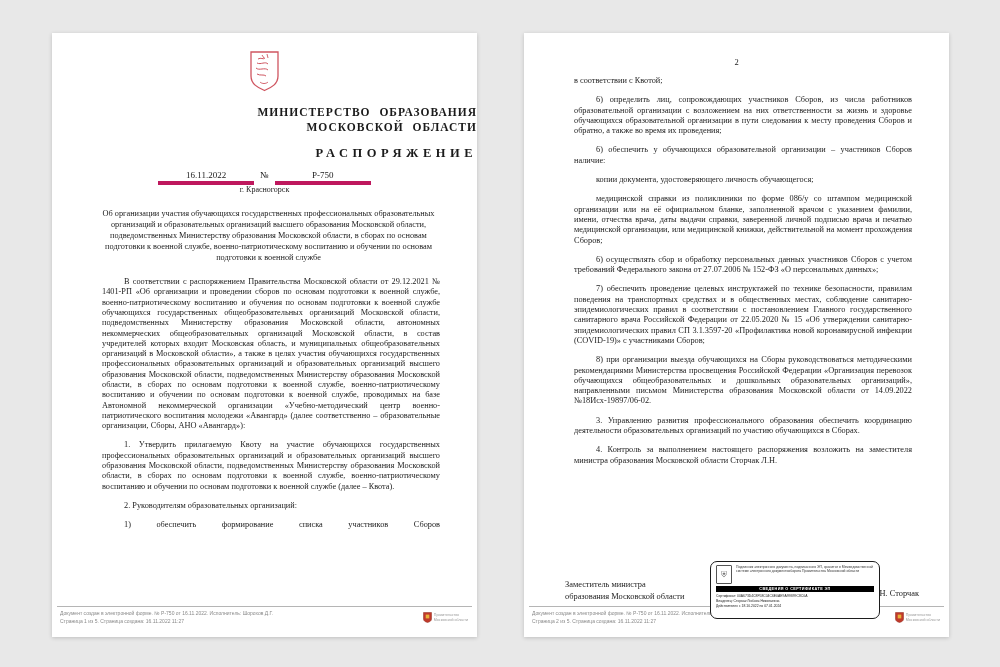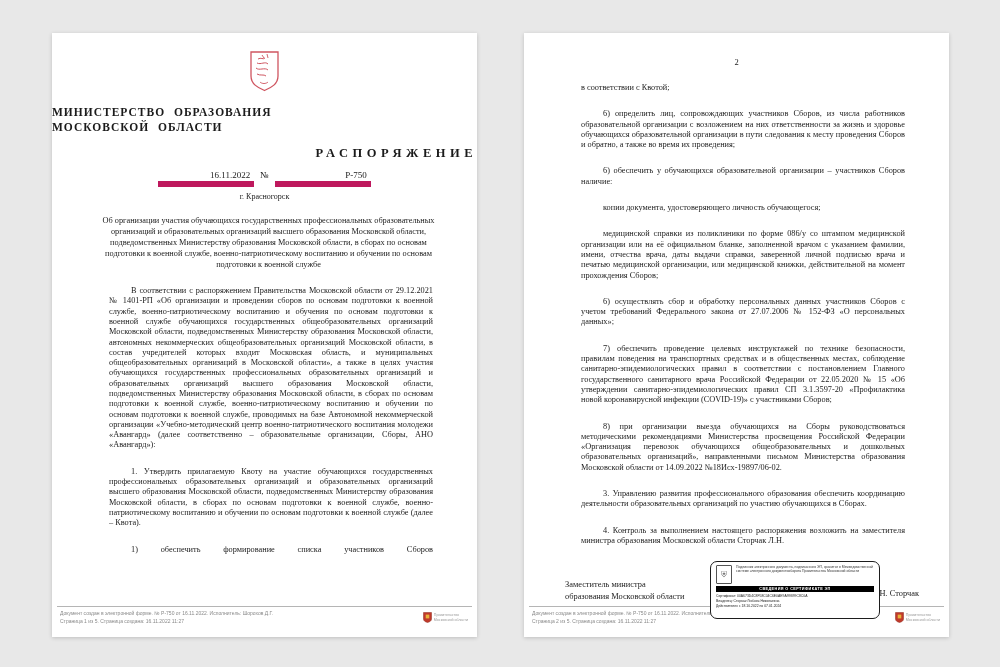--- a/index.html
+++ b/index.html
@@ -16,45 +16,45 @@
     background:#ffffff;
     box-shadow:0 1px 4px rgba(0,0,0,0.18);
     overflow:hidden;
   }
   #page-left{left:52px;}
   #page-right{left:524px;}
 
   
   .emblem{display:block;margin:16px auto 0 auto;}
   .ministry{
-    text-align:left;font-weight:bold;font-size:11.5px;line-height:1.3;
+    text-align:right;font-weight:bold;font-size:11.5px;line-height:1.3;
     letter-spacing:1px;word-spacing:5px;margin-top:12px;
   }
   .doc-type{
     text-align:right;font-weight:bold;font-size:12.5px;
     letter-spacing:4.5px;margin-top:11px;
   }
   .date-row{
     text-align:center;font-size:9px;margin-top:9px;white-space:nowrap;
   }
   .date-row .seg{
-    display:inline-block;border-bottom:6px solid #be185d;
-    padding:0 4px 1px 4px;min-width:88px;text-align:right;
+    display:inline-block;border-bottom:4px solid #be185d;
+    padding:0 4px 1px 4px;min-width:88px;text-align:center;
   }
   .date-row .nosign{display:inline-block;padding:0 6px 1px 6px;}
-  .city{text-align:center;font-size:8px;margin-top:5px;}
+  .city{text-align:center;font-size:8px;}
   .subject{
     text-align:center;font-size:8.3px;line-height:1.33;
     margin:14px 34px 6px 42px;
   }
 
   
   .body-text{margin:14px 28px 0 41px;}
   .body-text p{
-    margin:16px;font-size:8.3px;line-height:10.3px;
+    margin:9px;font-size:8.3px;line-height:10.3px;
     text-align:justify;text-indent:22px;
   }
   .body-text p.no-indent{text-indent:0;}
   .body-text p.spread{text-align-last:justify;}
   .page-number{
     text-align:center;font-size:8.5px;margin-top:24px;
   }
   #page-right .body-text{margin-top:9px;}
 
   
@@ -120,20 +120,21 @@
     <span class="seg">16.11.2022</span><span class="nosign">№</span><span class="seg">Р-750</span>
   </div>
 
   <div class="city">г. Красногорск</div>
 
   <div class="subject">Об организации участия обучающихся государственных профессиональных образовательных организаций и образовательных организаций высшего образования Московской области, подведомственных Министерству образования Московской области, в сборах по основам подготовки к военной службе, военно-патриотическому воспитанию и обучении по основам подготовки к военной службе</div>
 
   <div class="body-text">
     <p>В соответствии с распоряжением Правительства Московской области от 29.12.2021 № 1401-РП «Об организации и проведении сборов по основам подготовки к военной службе, военно-патриотическому воспитанию и обучения по основам подготовки к военной службе обучающихся государственных общеобразовательных организаций Московской области, подведомственных Министерству образования Московской области, автономных некоммерческих общеобразовательных организаций Московской области, в состав учредителей которых входит Московская область, и муниципальных общеобразовательных организаций в Московской области», а также в целях участия обучающихся государственных профессиональных образовательных организаций и образовательных организаций высшего образования Московской области, подведомственных Министерству образования Московской области, в сборах по основам подготовки к военной службе, военно-патриотическому воспитанию и обучении по основам подготовки к военной службе, проводимых на базе Автономной некоммерческой организации «Учебно-методический центр военно-патриотического воспитания молодежи «Авангард» (далее соответственно – образовательные организации, Сборы, АНО «Авангард»):</p>
     <p>1. Утвердить прилагаемую Квоту на участие обучающихся государственных профессиональных образовательных организаций и образовательных организаций высшего образования Московской области, подведомственных Министерству образования Московской области, в сборах по основам подготовки к военной службе, военно-патриотическому воспитанию и обучении по основам подготовки к военной службе (далее – Квота).</p>
+    <p>2. Руководителям образовательных организаций:</p>
     <p class="spread">1) обеспечить формирование списка участников Сборов</p>
   </div>
 
   <div class="footer">
     <div class="footer-text">
       <div>Документ создан в электронной форме. № Р-750 от 16.11.2022. Исполнитель: Шорохов Д.Г.</div>
       <div>Страница 1 из 5. Страница создана: 16.11.2022 11:27</div>
     </div>
     <div class="footer-logo">
       <svg width="9" height="11" viewBox="0 0 9 11">

